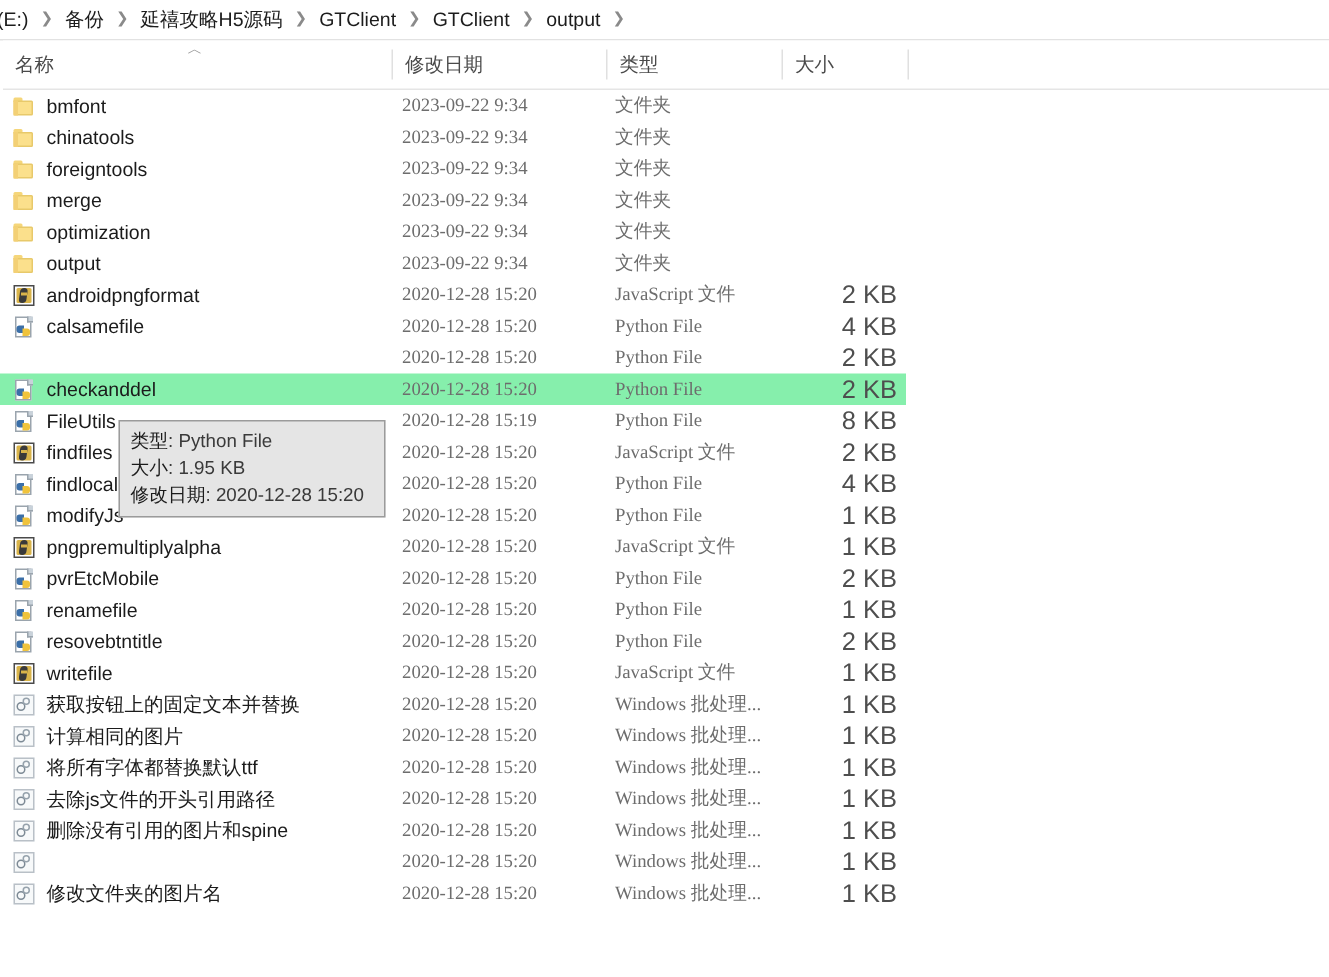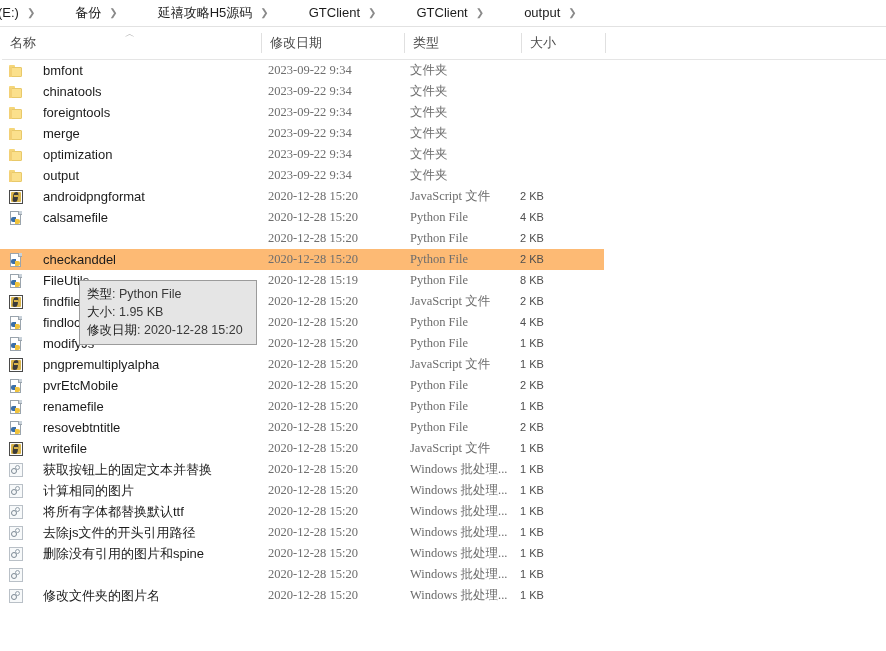--- a/index.html
+++ b/index.html
@@ -25,21 +25,20 @@
     display: flex;
     align-items: center;
     overflow: hidden;
     white-space: nowrap;
   }
   .crumb {
     font-size: 13px;
     color: #1c1c1c;
     padding: 0 2px;
     line-height: 26px;
-    margin-left: 32px;
   }
   .crumb-first { margin-left: -4px; }
   .crumb-sep {
     color: #8a8a8a;
     font-size: 10px;
     padding: 0 6px;
     line-height: 26px;
     user-select: none;
   }
   #breadcrumb-divider {
@@ -98,35 +97,35 @@
     height: 591px;
     background: #ffffff;
   }
   .row {
     position: relative;
     height: 21px;
     width: 604px;
     display: flex;
     align-items: center;
   }
-  .row.selected { background: #fdba74; }
+  .row.selected { background: #86efac; }
   .cell-name {
     position: absolute;
     left: 8px;
     width: 250px;
     display: flex;
     align-items: center;
     height: 21px;
     overflow: hidden;
     white-space: nowrap;
   }
   .cell-name .label {
     font-size: 13px;
     color: #1b1b1b;
-    margin-left: 19px;
+    margin-left: 7px;
     line-height: 21px;
   }
   .cell-date {
     position: absolute;
     left: 268px;
     width: 130px;
     font-size: 12.5px;
     color: #6d6d6d;
     line-height: 21px;
     white-space: nowrap;
@@ -140,22 +139,22 @@
     color: #6d6d6d;
     line-height: 21px;
     white-space: nowrap;
     overflow: hidden;
     font-family: Liberation Serif, serif;
   }
   .cell-size {
     position: absolute;
     left: 520px;
     width: 78px;
-    text-align: left;
-    font-size: 11px;
+    text-align: right;
+    font-size: 17px;
     color: #4e4e4e;
     line-height: 21px;
     white-space: nowrap;
   }
 
   
   .icon {
     width: 16px; height: 16px;
     position: relative;
     flex: 0 0 16px;

